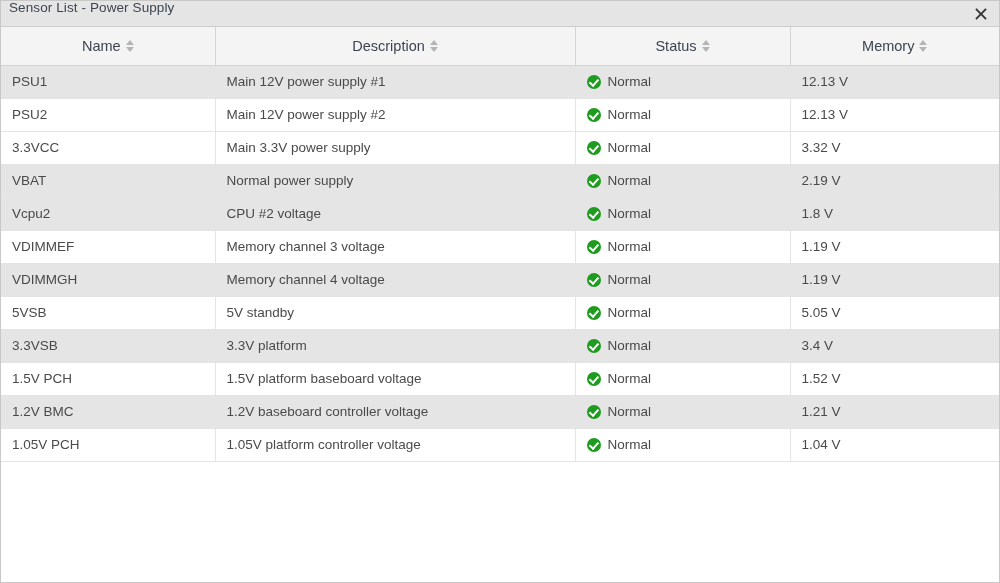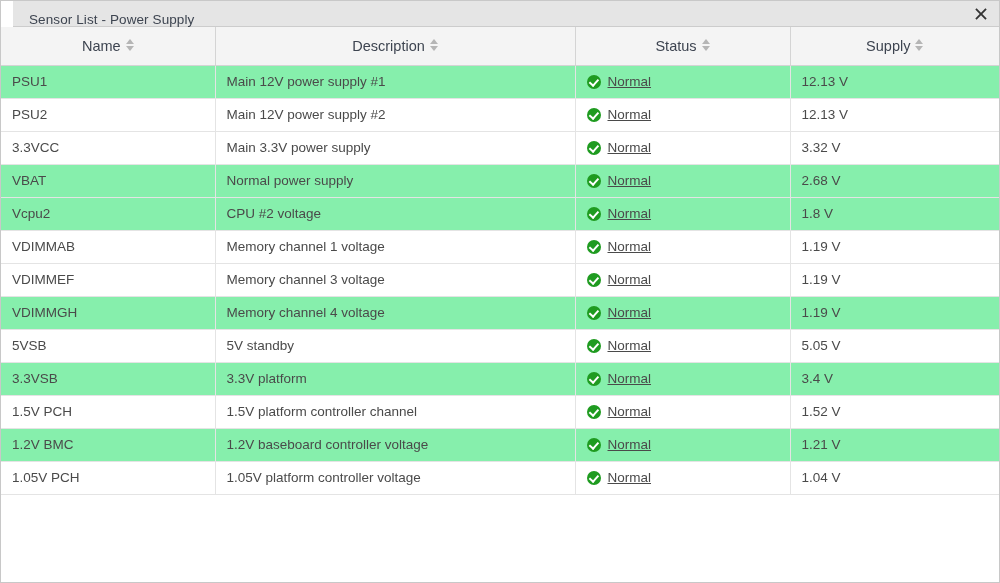--- a/index.html
+++ b/index.html
@@ -28,24 +28,23 @@
   }
 
   
   .titlebar {
     position: relative;
     height: 26px;
     flex: 0 0 26px;
     background: #e5e5e5;
     border-bottom: 1px solid #cccccc;
     display: flex;
-    align-items: flex-end;
-    padding: 0 16px;
+    align-items: flex-start;
+    padding: 0 8px;
     box-sizing: border-box;
-    margin-left: 12px;
   }
   .titlebar-text {
     font-size: 13.5px;
     color: #3d4450;
     letter-spacing: 0.1px;
     line-height: 1;
   }
   .close-button {
     position: absolute;
     right: 9px;
@@ -88,20 +87,21 @@
     color: #3d4450;
     text-align: center;
     padding: 0 8px;
     box-sizing: border-box;
     cursor: pointer;
     user-select: none;
   }
   thead th:last-child { border-right: none; }
   .th-inner {
     display: inline-flex;
+    align-items: center;
     justify-content: center;
     gap: 5px;
     line-height: 1;
   }
   .sort-icon {
     display: inline-flex;
     flex-direction: column;
     gap: 2px;
     line-height: 0;
   }
@@ -120,23 +120,23 @@
     padding: 0 11px;
     box-sizing: border-box;
     color: #4a4a4a;
     font-size: 13.5px;
     white-space: nowrap;
     overflow: hidden;
     text-overflow: ellipsis;
     vertical-align: middle;
   }
   tbody td:last-child { border-right: none; }
-  tbody tr.alt td { background: #86efac; }
-
-  .status-cell { display: flex; align-items: center; height: 32px; gap: 7px; text-decoration: underline; }
+  tbody tr.alt td { background: #e5e5e5; }
+
+  .status-cell { display: flex; align-items: center; height: 32px; gap: 7px; }
   .status-icon {
     width: 14px; height: 14px;
     flex: 0 0 14px;
     border-radius: 50%;
     background: #1f9b20;
     position: relative;
   }
   .status-icon::after {
     content: "";
     position: absolute;
@@ -196,21 +196,21 @@
             <span class="th-inner">
               <span>Status</span>
               <span class="sort-icon">
                 <span class="tri up"></span>
                   <span class="tri down"></span>
               </span>
             </span>
           </th>
           <th>
             <span class="th-inner">
-              <span>Supply</span>
+              <span>Memory</span>
               <span class="sort-icon">
                 <span class="tri up"></span>
                   <span class="tri down"></span>
               </span>
             </span>
           </th>
         </tr>
       </thead>
       <tbody id="sensor-tbody">
           <tr class="alt">
@@ -248,45 +248,34 @@
           </tr>
           <tr class="alt">
             <td>VBAT</td>
             <td>Normal power supply</td>
             <td>
               <span class="status-cell">
                 <span class="status-icon"></span>
                 <span class="status-text">Normal</span>
               </span>
             </td>
-            <td>2.68 V</td>
+            <td>2.19 V</td>
           </tr>
           <tr class="alt">
             <td>Vcpu2</td>
             <td>CPU #2 voltage</td>
             <td>
               <span class="status-cell">
                 <span class="status-icon"></span>
                 <span class="status-text">Normal</span>
               </span>
             </td>
             <td>1.8 V</td>
           </tr>
           <tr>
-            <td>VDIMMAB</td>
-            <td>Memory channel 1 voltage</td>
-            <td>
-              <span class="status-cell">
-                <span class="status-icon"></span>
-                <span class="status-text">Normal</span>
-              </span>
-            </td>
-            <td>1.19 V</td>
-          </tr>
-          <tr>
             <td>VDIMMEF</td>
             <td>Memory channel 3 voltage</td>
             <td>
               <span class="status-cell">
                 <span class="status-icon"></span>
                 <span class="status-text">Normal</span>
               </span>
             </td>
             <td>1.19 V</td>
           </tr>
@@ -318,21 +307,21 @@
             <td>
               <span class="status-cell">
                 <span class="status-icon"></span>
                 <span class="status-text">Normal</span>
               </span>
             </td>
             <td>3.4 V</td>
           </tr>
           <tr>
             <td>1.5V PCH</td>
-            <td>1.5V platform controller channel</td>
+            <td>1.5V platform baseboard voltage</td>
             <td>
               <span class="status-cell">
                 <span class="status-icon"></span>
                 <span class="status-text">Normal</span>
               </span>
             </td>
             <td>1.52 V</td>
           </tr>
           <tr class="alt">
             <td>1.2V BMC</td>

